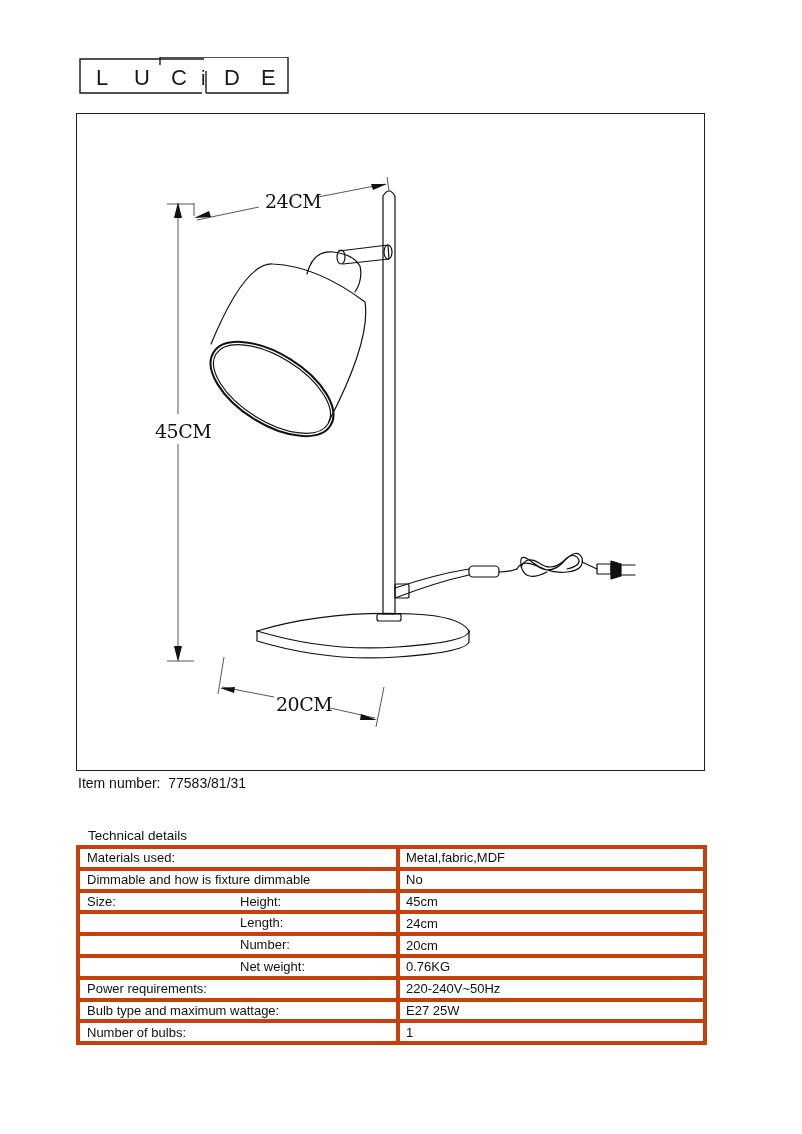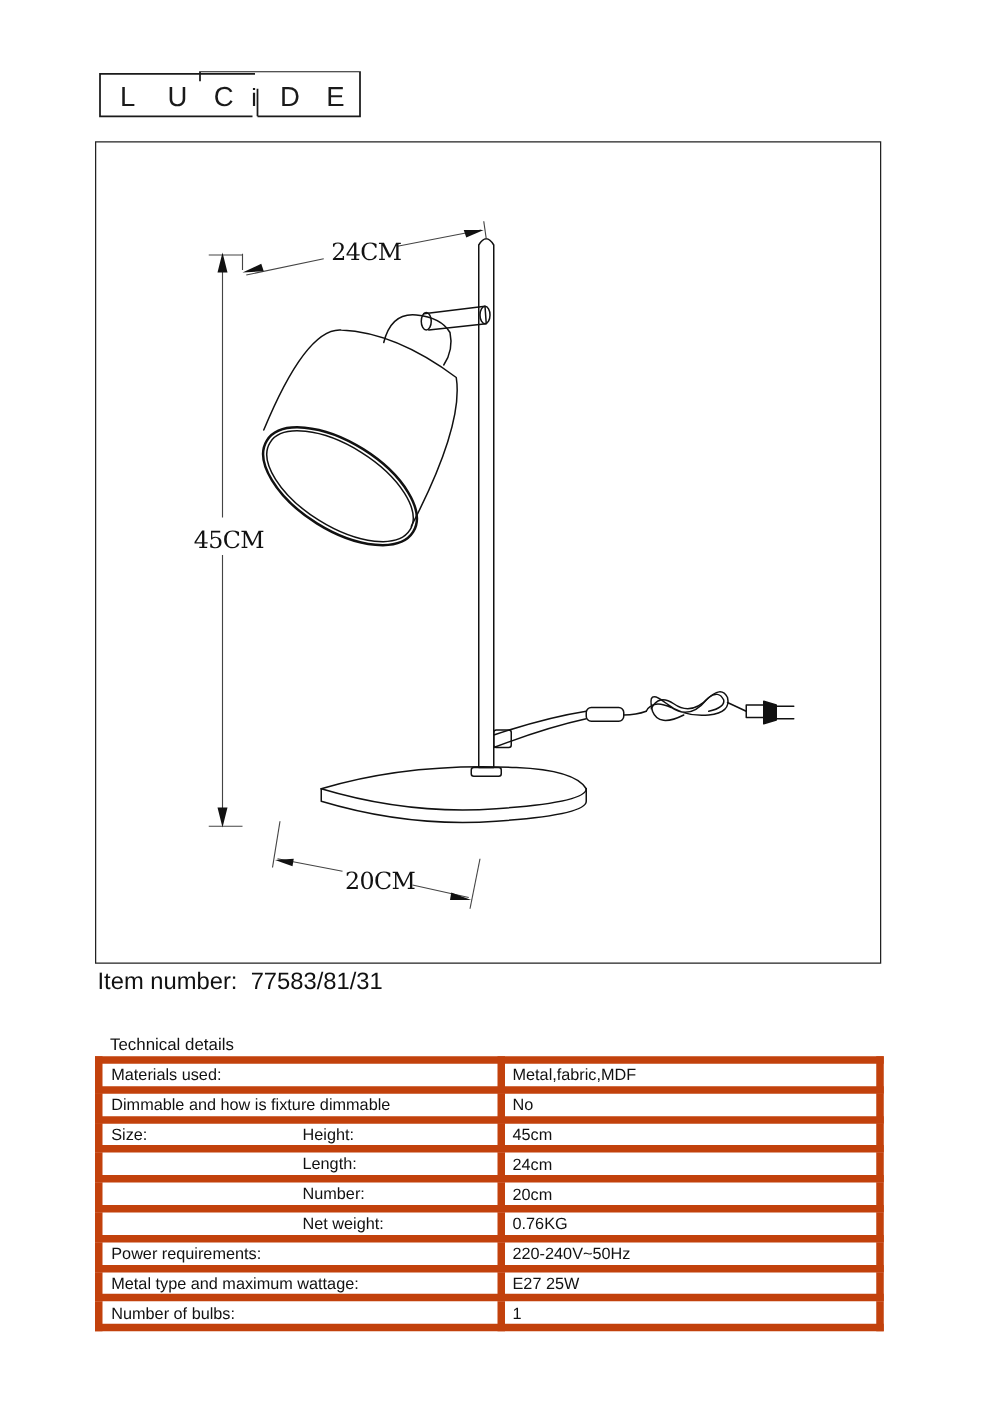--- a/index.html
+++ b/index.html
@@ -3,25 +3,25 @@
 <meta charset="utf-8">
 <style>
   html, body { margin: 0; padding: 0; background: #ffffff; }
   body { width: 802px; height: 1134px; position: relative; overflow: hidden;
          font-family: "Liberation Sans", sans-serif; color: #111; }
   .logo { position: absolute; left: 78px; top: 57px; width: 212px; height: 38px; }
   .frame { position: absolute; left: 76px; top: 113px; width: 629px; height: 658px;
            border: 1.5px solid #222; box-sizing: border-box; }
   .drawing { position: absolute; left: 0; top: 0; width: 629px; height: 658px; }
   .dim-label { font-family: "DejaVu Serif", "Liberation Serif", serif; font-size: 19px; fill: #111; letter-spacing: -0.5px; }
-  .item-number { position: absolute; left: 78px; top: 775px; font-size: 19px; }
+  .item-number { position: absolute; left: 78px; top: 775px; font-size: 14px; }
   .tech-title { position: absolute; left: 78px; top: 828px; font-size: 13.5px; margin-left: 10px; }
   table.spec { position: absolute; left: 76px; top: 845px; width: 631px; border-collapse: collapse;
                font-size: 13px; }
-  table.spec td { border: 6px solid #c2410c; height: 17.8px; padding: 0 0 0 7px; line-height: 17px;
+  table.spec td { border: 4px solid #c2410c; height: 17.8px; padding: 0 0 0 7px; line-height: 17px;
                   white-space: nowrap; vertical-align: middle; }
   table.spec td.label { width: 309px; position: relative; }
   table.spec td.value { padding-left: 6px; }
   .sub { position: absolute; left: 160px; top: 0; line-height: 18px; }
   .ind { padding-left: 1px; }
 </style>
 </head>
 <body>
 
 <div class="logo">
@@ -153,21 +153,21 @@
       <td class="label">
           <span class="sub">Net weight:</span>
         </td>
       <td class="value">0.76KG</td>
     </tr>
     <tr>
       <td class="label"><span>Power requirements:</span></td>
       <td class="value">220-240V~50Hz</td>
     </tr>
     <tr>
-      <td class="label"><span>Metal type and maximum wattage:</span></td>
+      <td class="label"><span>Bulb type and maximum wattage:</span></td>
       <td class="value">E27 25W</td>
     </tr>
     <tr>
       <td class="label"><span>Number of bulbs:</span></td>
       <td class="value">1</td>
     </tr>
   </tbody>
 </table>
 
 </body></html>

